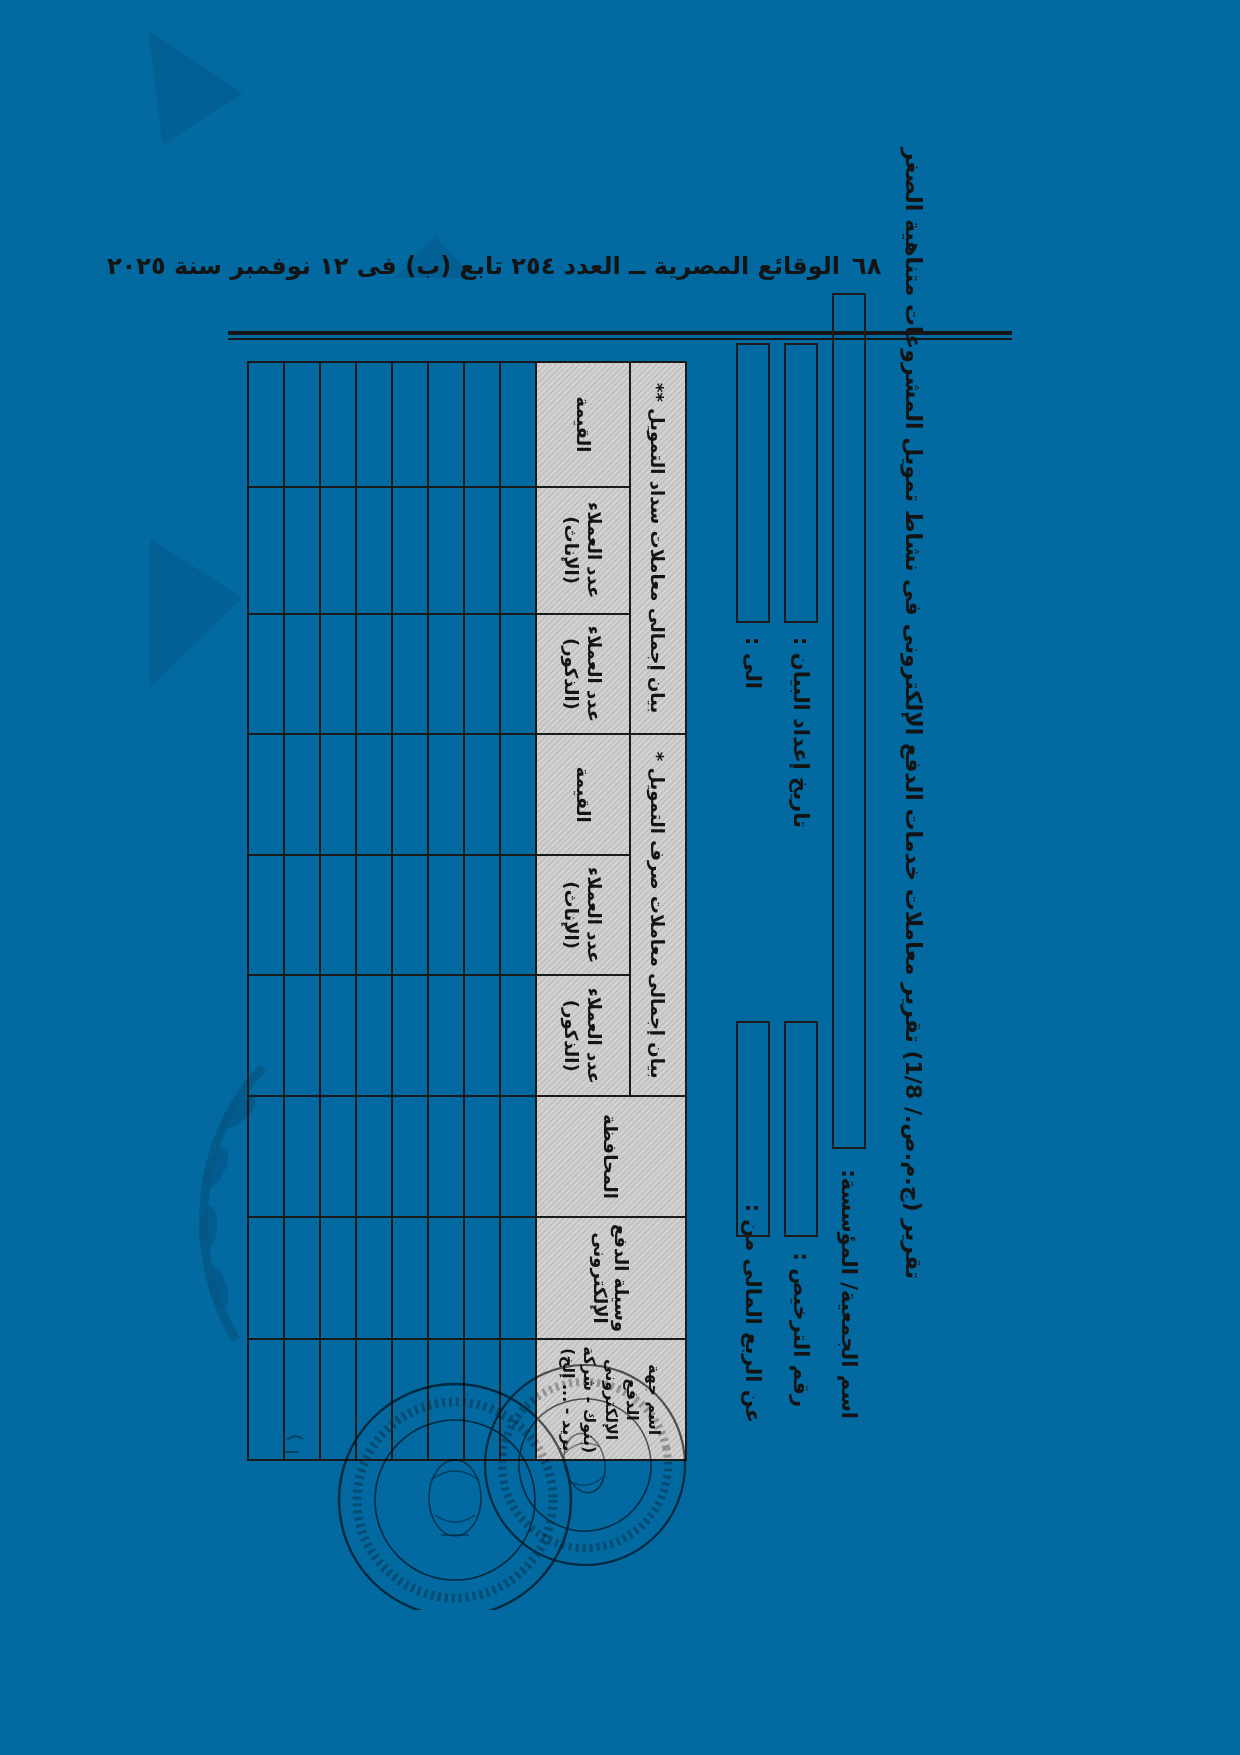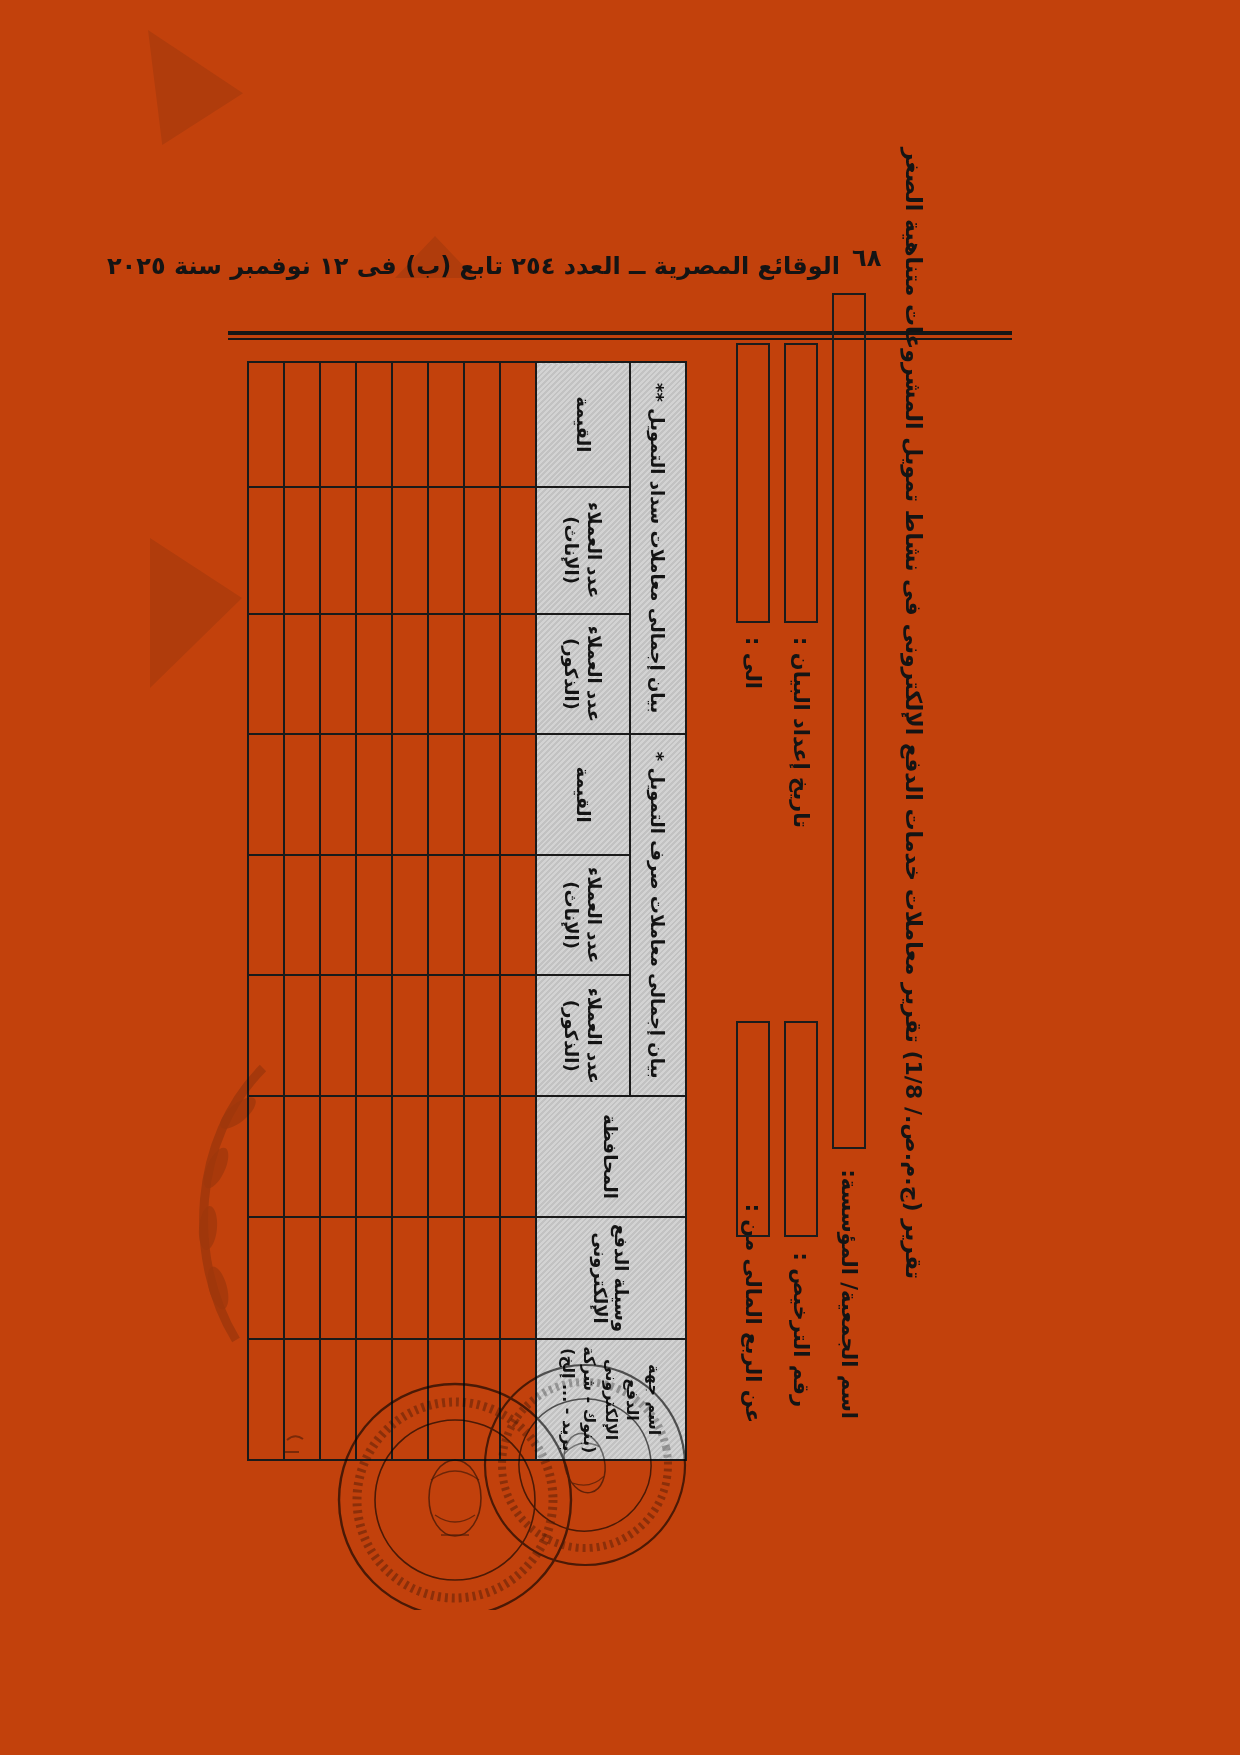--- a/index.html
+++ b/index.html
@@ -1,23 +1,23 @@
 <!DOCTYPE html>
 <html lang="ar"><head>
 <meta charset="utf-8">
 <style>
   html,body{margin:0;padding:0;}
   body{width:1240px;height:1755px;background:#ffffff;}
-  .page{position:relative;width:1240px;height:1755px;background:#c2410c;overflow:hidden;
+  .page{position:relative;width:1240px;height:1755px;background:#0369a1;overflow:hidden;
         font-family:"DejaVu Sans",sans-serif;color:#141414;}
 
   
   .running-header{position:absolute;top:252px;left:250px;width:590px;text-align:center;
         direction:rtl;font-size:24px;font-weight:bold;white-space:nowrap;}
-  .page-number{position:absolute;top:244px;left:852px;font-size:24px;font-weight:bold;direction:rtl;}
+  .page-number{position:absolute;top:252px;left:852px;font-size:24px;font-weight:bold;direction:rtl;}
   .header-rule{position:absolute;top:331px;left:228px;width:784px;height:3px;
         border-top:4px solid #161616;border-bottom:2px solid #161616;}
 
   
   .landscape{position:absolute;left:10px;top:545px;width:1140px;height:700px;
         transform:rotate(90deg);direction:rtl;z-index:2;}
   .form-title{margin:4px 186px 0 2px;text-align:center;font-size:22px;font-weight:bold;white-space:nowrap;}
 
   .fields{margin-top:28px;}
   .frow{display:flex;align-items:center;height:48px;padding-left:18px;}

